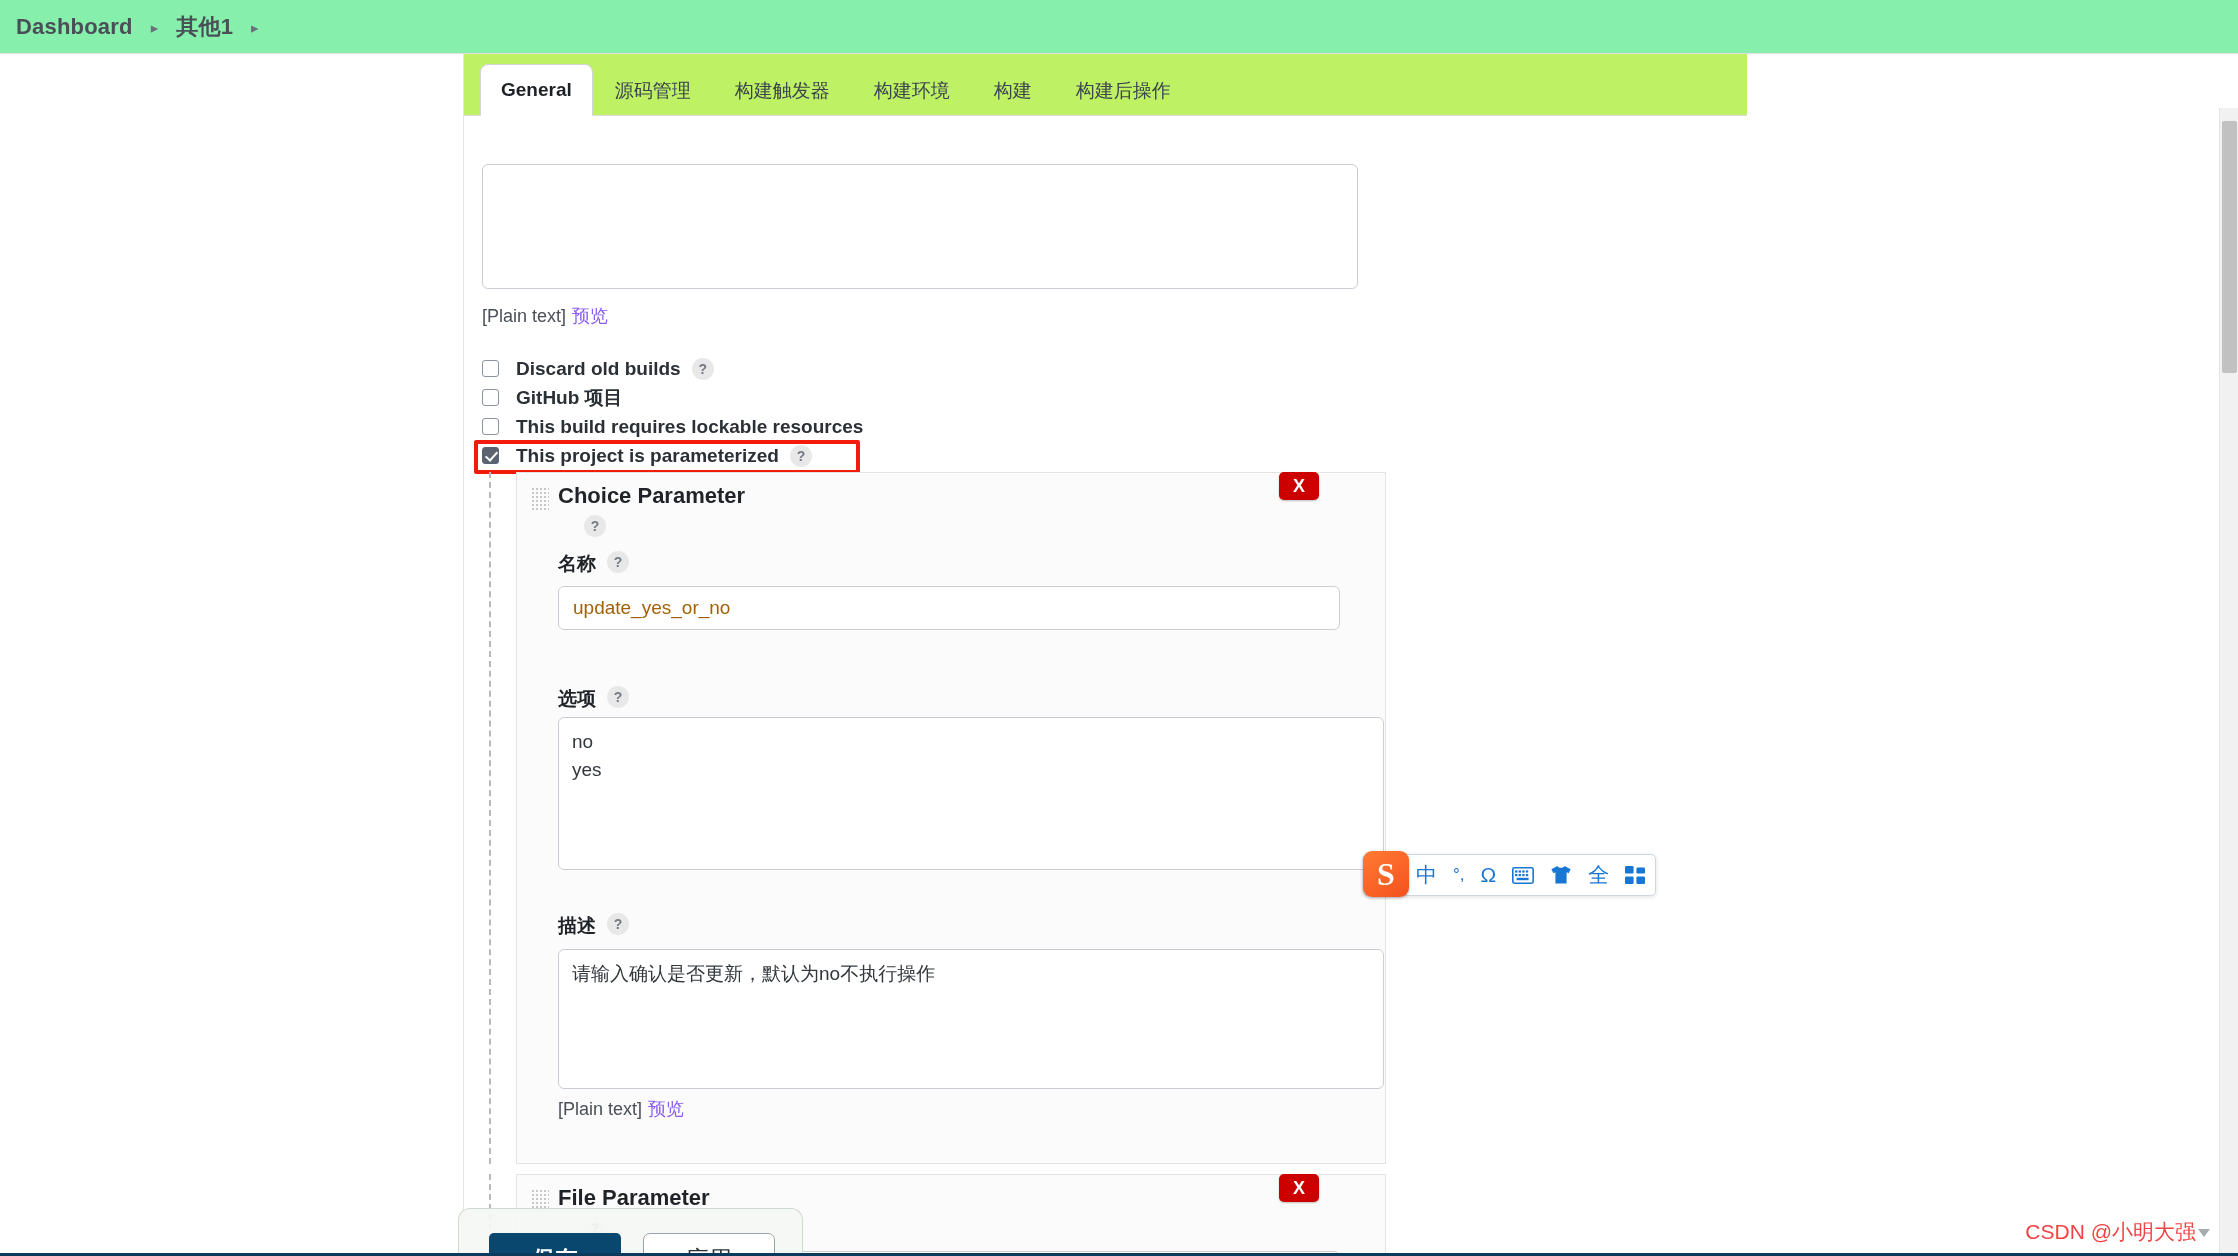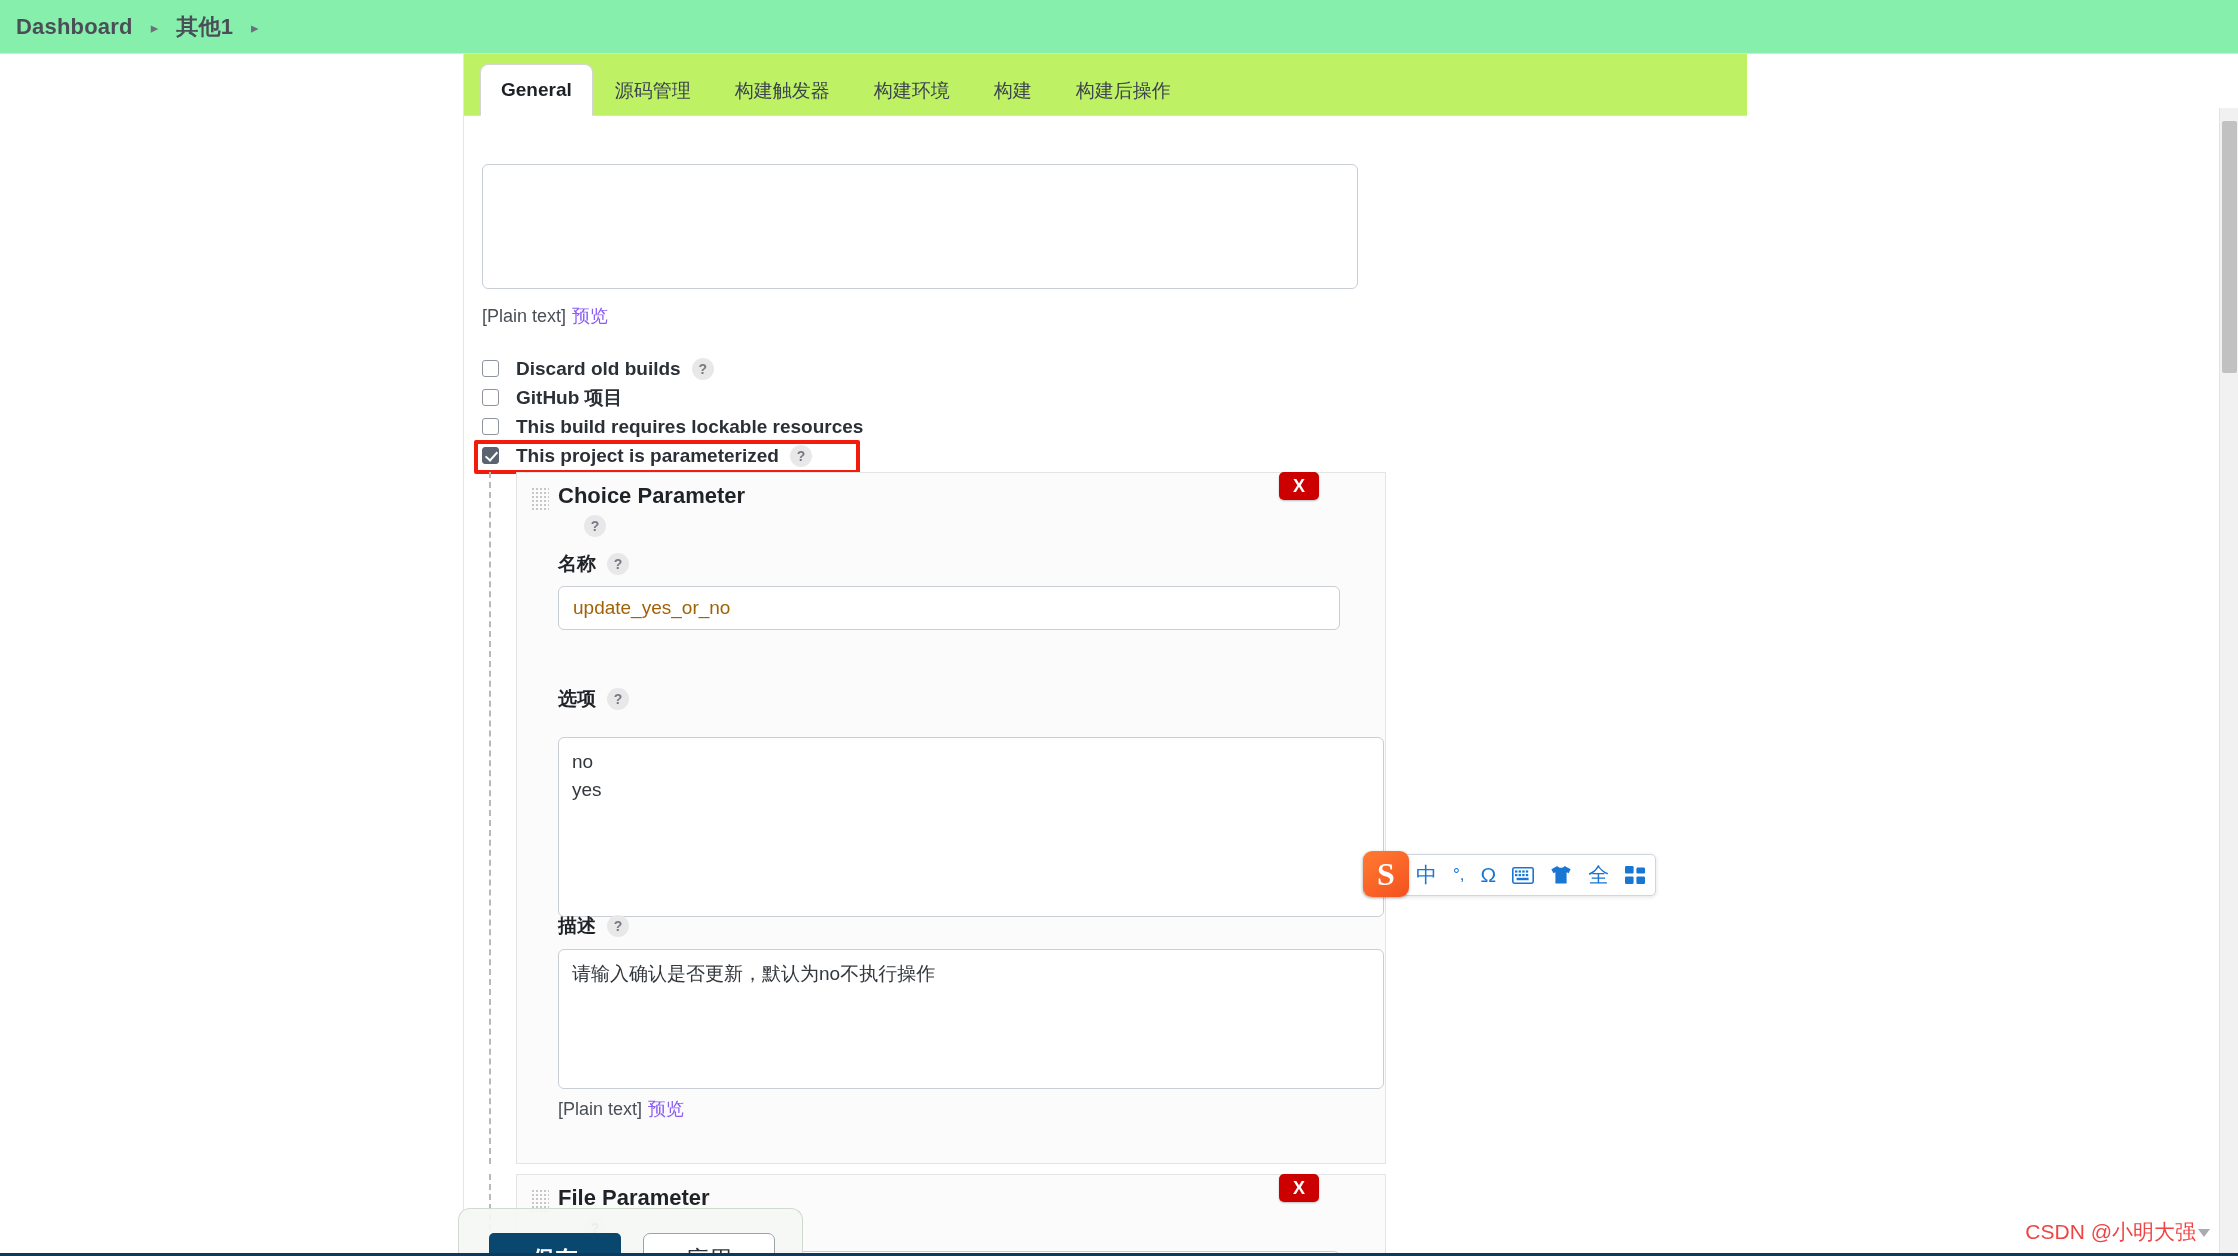--- a/index.html
+++ b/index.html
@@ -172,21 +172,21 @@
     font-size: 22px; font-weight: bold; color: #1f2328;
     white-space: nowrap;
   }
   .param-q {
     position: absolute; left: 56px; top: 42px;
   }
 
   .field-label {
     position: absolute;
     font-size: 19px; font-weight: bold; color: #1f2328;
-    display: flex; align-items: center;
+    display: flex; align-items: flex-start;
     white-space: nowrap;
   }
   .txt-input {
     position: absolute;
     border: 1px solid #c9ced4;
     border-radius: 6px;
     background: #fff;
     font-size: 19px; color: #a16207;
     padding: 8px 14px;
     font-family: "Liberation Sans", sans-serif;
@@ -386,21 +386,21 @@
     <span class="field-label" style="left:41px; top:78px;">
       <span>名称</span>
       <span class="help-q">?</span>
     </span>
     <input class="txt-input" style="left: 41px; top: 113px; width: 782px; height: 44px;" value="update_yes_or_no">
 
     <span class="field-label" style="left:41px; top:213px;">
       <span>选项</span>
       <span class="help-q">?</span>
     </span>
-    <textarea class="txt-area" style="left: 41px; top: 264px; width: 826px; height: 180px;">no
+    <textarea class="txt-area" style="left: 41px; top: 244px; width: 826px; height: 153px;">no
 yes</textarea>
 
     <span class="field-label" style="left:41px; top:440px;">
       <span>描述</span>
       <span class="help-q">?</span>
     </span>
     <textarea class="txt-area" style="left: 41px; top: 476px; width: 826px; height: 140px;">请输入确认是否更新，默认为no不执行操作</textarea>
 
     <div class="plain-text-row" style="left:41px; top:624px;">
       <span>[Plain text]</span><a class="preview-link">预览</a>

